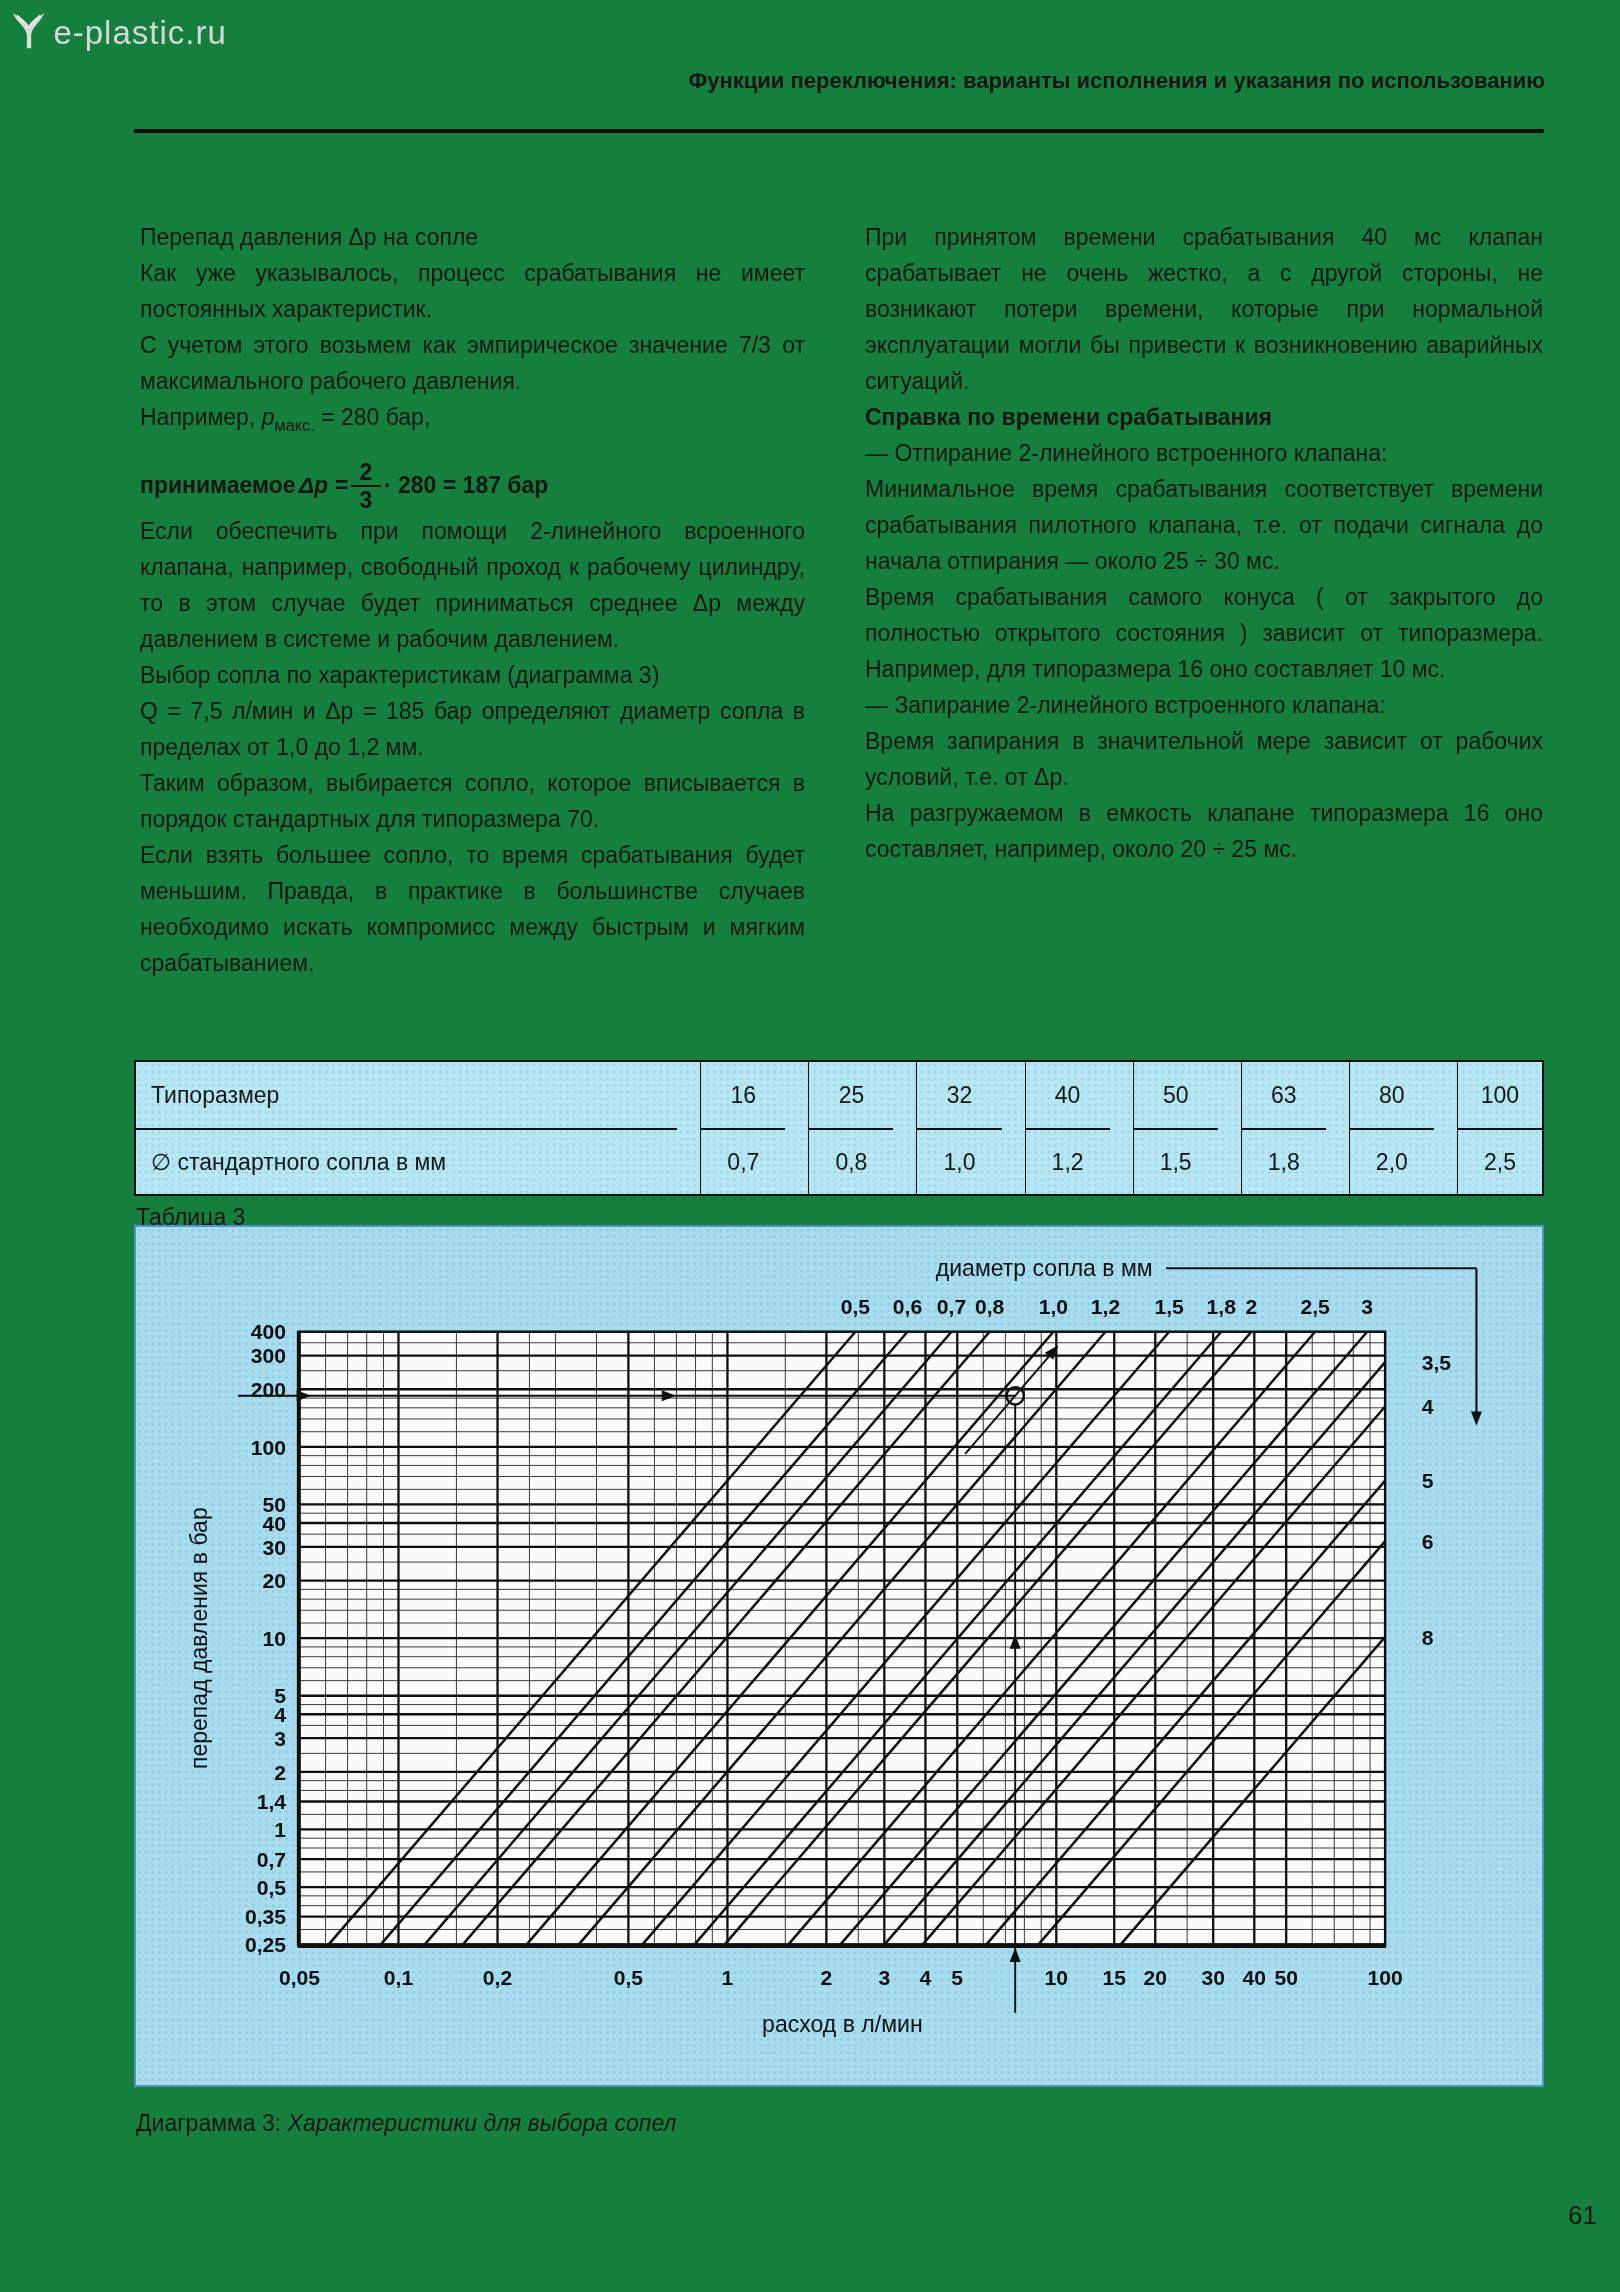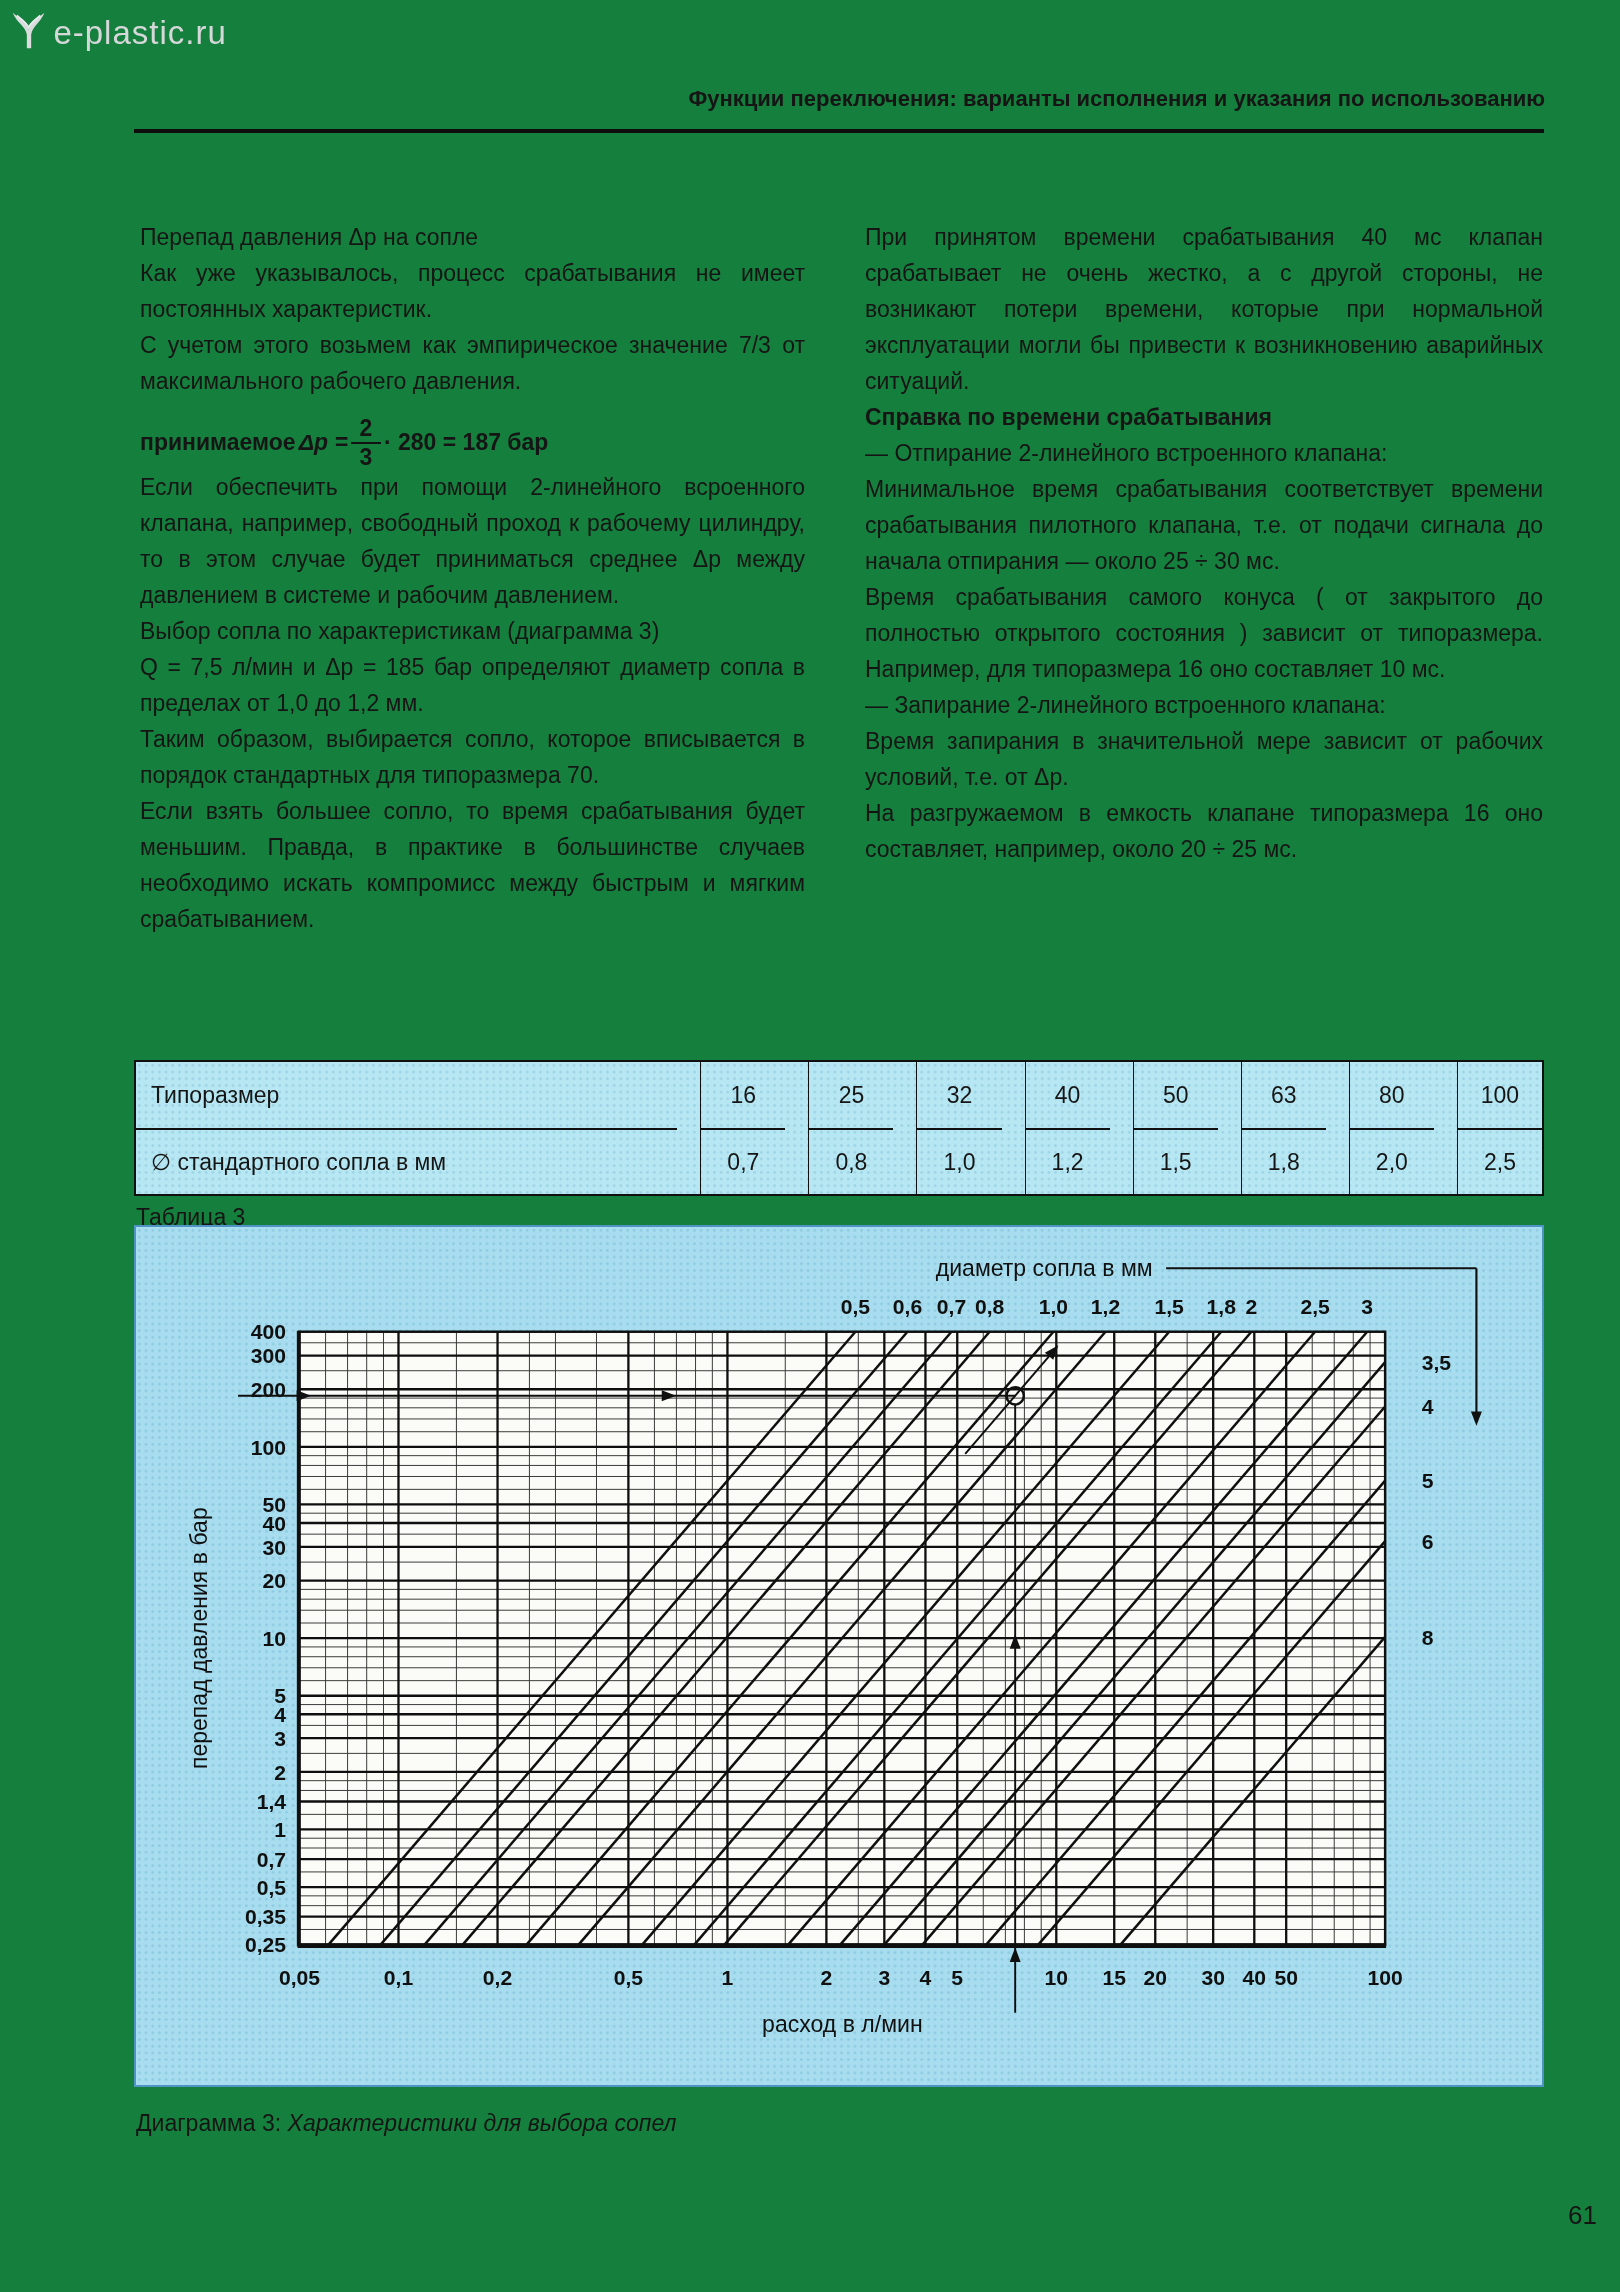--- a/index.html
+++ b/index.html
@@ -4,21 +4,21 @@
 <style>
   html,body{margin:0;padding:0;background:#ffffff;}
   .page{position:relative;width:1621px;height:2292px;background:#15803d;
         font-family:"Liberation Sans",sans-serif;color:#151515;overflow:hidden;}
 
   
   .wm{position:absolute;top:7.7px;left:9.6px;display:flex;align-items:center;gap:5.8px;}
   .wm-text{font-size:33px;color:#d5d7d9;letter-spacing:1px;}
 
   
-  .hdr-title{position:absolute;top:86px;left:384px;width:1161px;text-align:right;
+  .hdr-title{position:absolute;top:68px;left:384px;width:1161px;text-align:right;
              font-size:22px;font-weight:bold;}
   .hdr-rule{position:absolute;top:129px;left:134px;width:1410px;height:3.8px;background:#0d0d0d;}
 
   
   .col{position:absolute;top:219px;font-size:23px;line-height:36px;text-align:justify;}
   .col-left{left:140px;width:665px;}
   .col-right{left:865px;width:678px;}
   .col .blk{margin:0;}
   .mt-s{margin-top:13.4px;}
   .mt-m{margin-top:25px;}
@@ -74,20 +74,25 @@
     <span class="wm-text">e-plastic.ru</span>
   </div>
 
   <div class="hdr-title">Функции переключения:  варианты исполнения и указания по использованию</div>
   <div class="hdr-rule"></div>
 
   <div class="col col-left">
     <div class="blk">Перепад давления Δp на сопле</div>
     <div class="blk mt-s">Как уже указывалось, процесс срабатывания не имеет постоянных характеристик.</div>
     <div class="blk">С учетом этого возьмем как эмпирическое значение 7/3 от максимального рабочего давления.</div>
+    <div class="blk mt-m">
+      <span>Например,</span>
+      <span class="it">p</span><sub>макс.</sub>
+      <span>= 280 бар,</span>
+    </div>
     <div class="formula">
       <span>принимаемое</span>
       <span class="it">Δp =</span>
       <span class="frac">
         <span class="num">2</span>
         <span class="den">3</span>
       </span>
       <span>· 280 = 187 бар</span>
     </div>
     <div class="blk mt-l">Если обеспечить при помощи 2-линейного всроенного клапана, например, свободный проход к рабочему цилиндру, то в этом случае будет приниматься среднее Δp между давлением в системе и рабочим давлением.</div>

